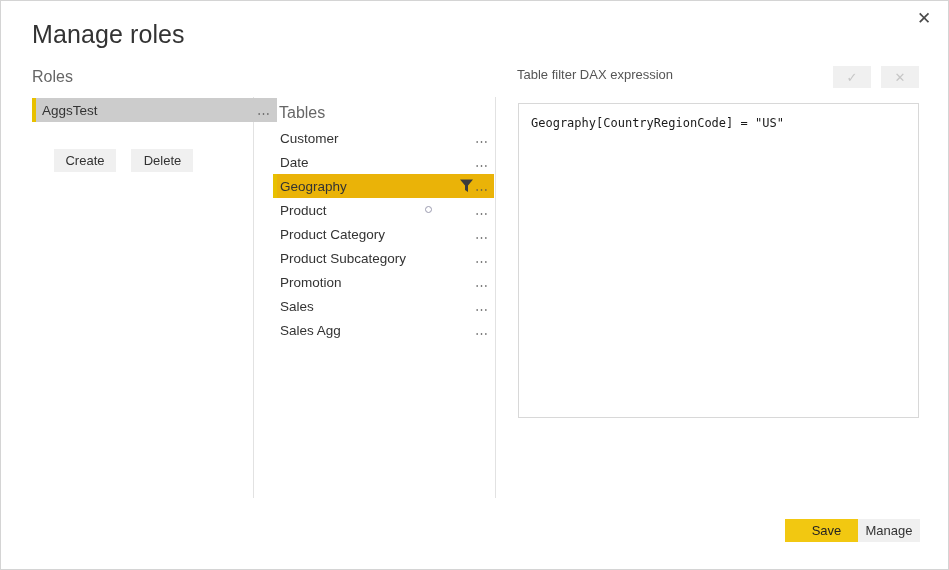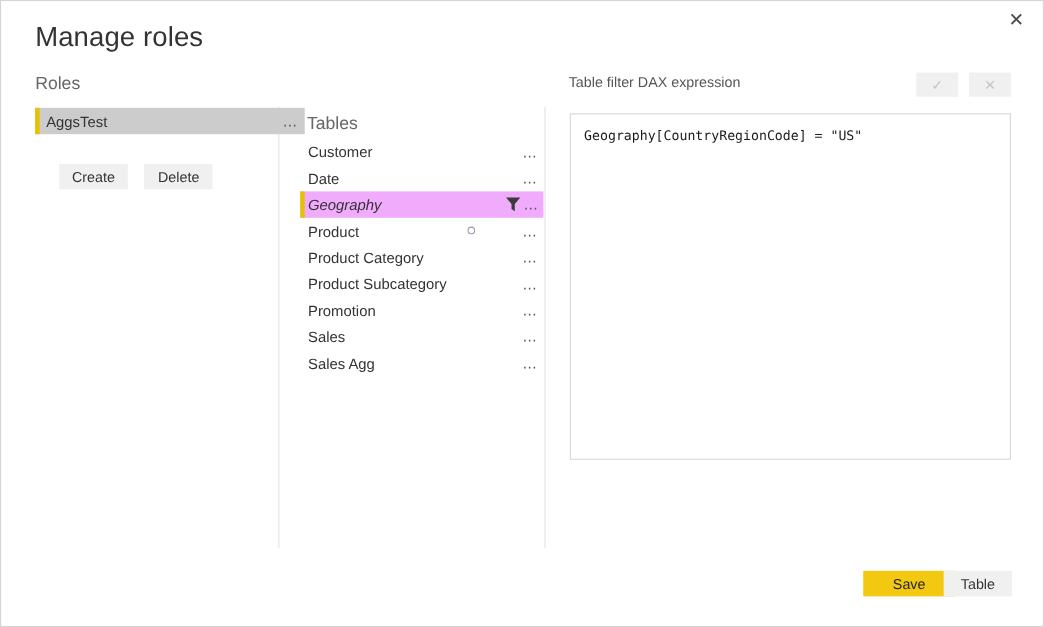--- a/index.html
+++ b/index.html
@@ -135,21 +135,21 @@
     width: 221px;
     margin-top: 28px;
   }
   .table-row {
     position: relative;
     height: 24px;
     display: flex;
     align-items: center;
     cursor: pointer;
   }
-  .table-row.selected { background: #f0abfc; font-style: italic; }
+  .table-row.selected { background: #eab308; }
   .table-row .accent {
     position: absolute;
     left: 0; top: 0;
     width: 4px;
     height: 24px;
     background: #e8c000;
   }
   .table-row .table-label {
     margin-left: 7px;
     font-size: 13.5px;
@@ -340,15 +340,15 @@
 
   <button class="icon-btn" id="dax-accept-button">✓</button>
   <button class="icon-btn" id="dax-cancel-button">✕</button>
 
   <div id="dax-editor">
     <pre id="dax-expression">Geography[CountryRegionCode] = "US"</pre>
   </div>
 
 
   <button id="save-button">Save</button>
-  <button id="cancel-button">Table</button>
+  <button id="cancel-button">Manage</button>
 
 </div>
 
 </body></html>

